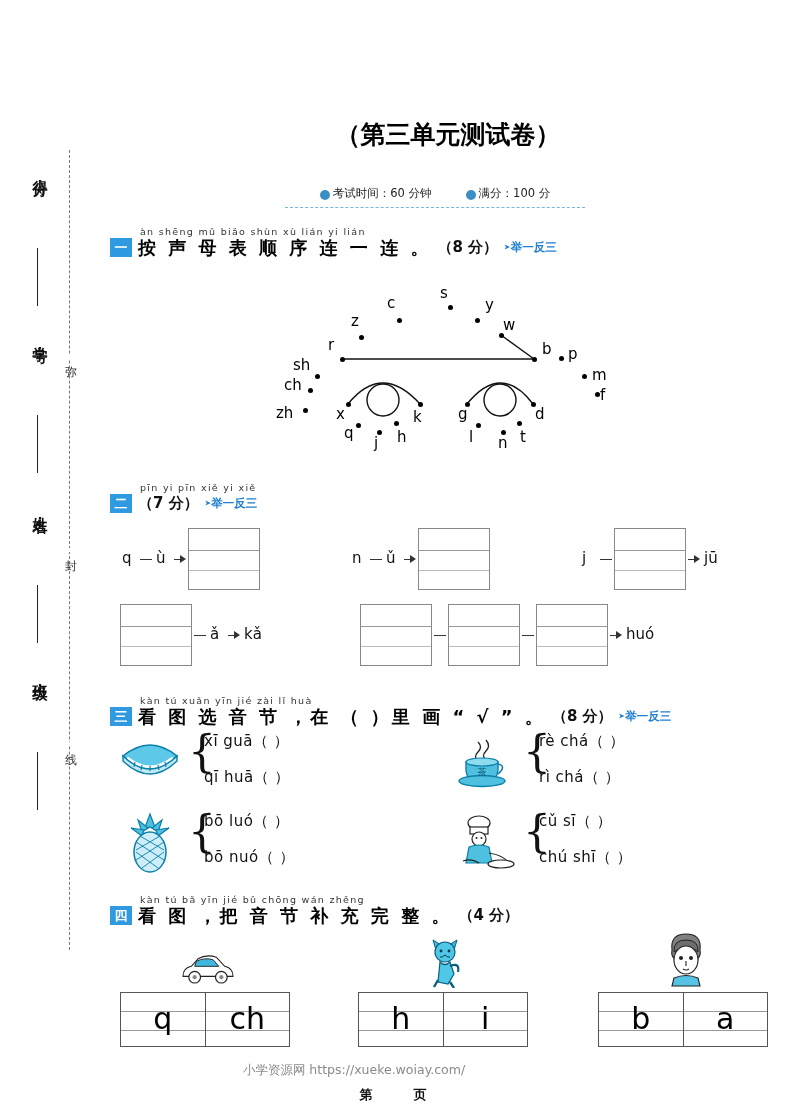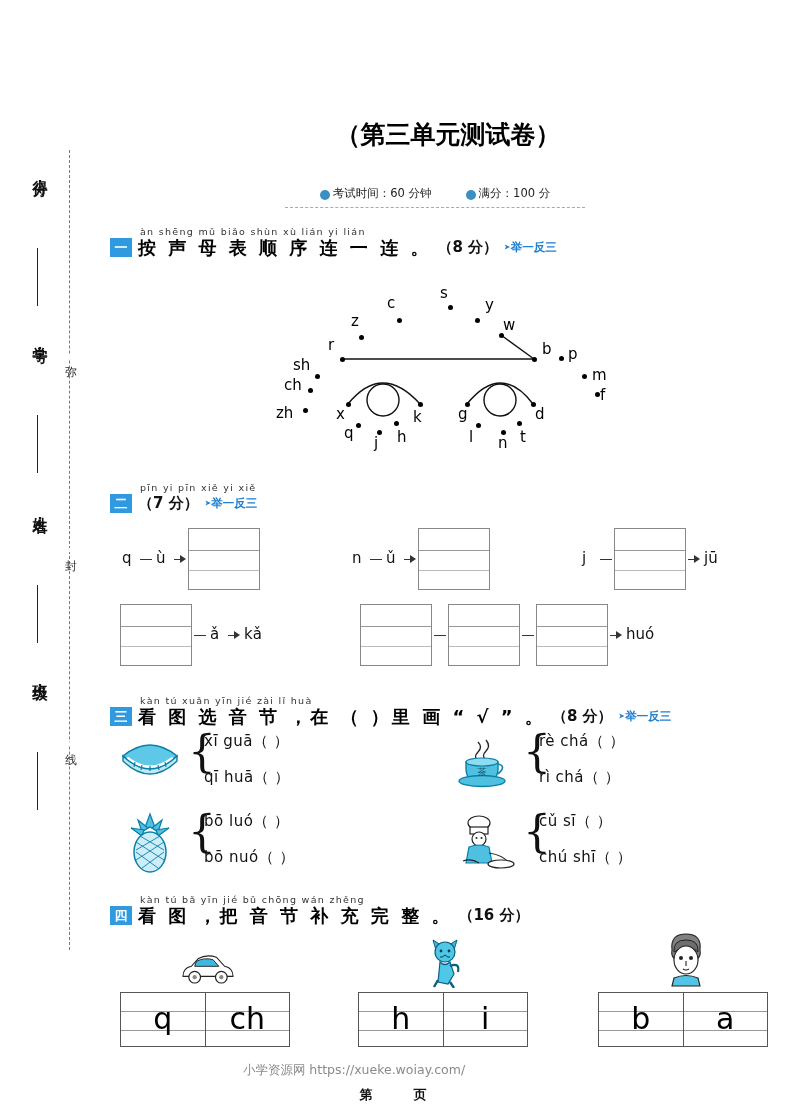--- a/index.html
+++ b/index.html
@@ -396,21 +396,21 @@
         <div class="choice-line" style="left: 94px; top: 6px;">cǔ sī（        ）</div>
         <div class="choice-line" style="left: 94px; top: 42px;">chú shī（        ）</div>
       </div>
     </div>
 
   <div class="qwrap" style="left:110px;top:894px;">
     <div class="qpinyin">kàn tú      bǎ yīn jié bǔ chōng wán zhěng</div>
     <div class="qtitle-row">
       <span class="qnum">四</span>
       <span class="qtext">看 图 ，把 音 节 补 充 完 整 。</span>
-      <span class="qscore">（16 分）</span>
+      <span class="qscore">（4 分）</span>
     </div>
   </div>
   <div id="q4-area" style="position:absolute;left:110px;top:940px;width:690px;height:115px;">
       <div style="position: absolute; left: 68px; top: 0px; width: 60px; height: 48px; display: flex; align-items: flex-end; justify-content: center;">
         <svg width="72" height="40" viewBox="0 0 72 40">
           <path d="M6 30 q0 -10 10 -12 l8 -9 q10 -6 22 -2 l10 11 q10 2 10 12 z" fill="#fff" stroke="#222" stroke-width="1.3"></path>
           <path d="M22 12 q10 -5 20 -2 l7 8 h-29 z" fill="#3fb8e0" stroke="#222" stroke-width="1.1"></path>
           <circle cx="20" cy="31" r="7" fill="#fff" stroke="#222" stroke-width="1.4"></circle>
           <circle cx="52" cy="31" r="7" fill="#fff" stroke="#222" stroke-width="1.4"></circle>
           <circle cx="20" cy="31" r="2.5" fill="#888"></circle>

